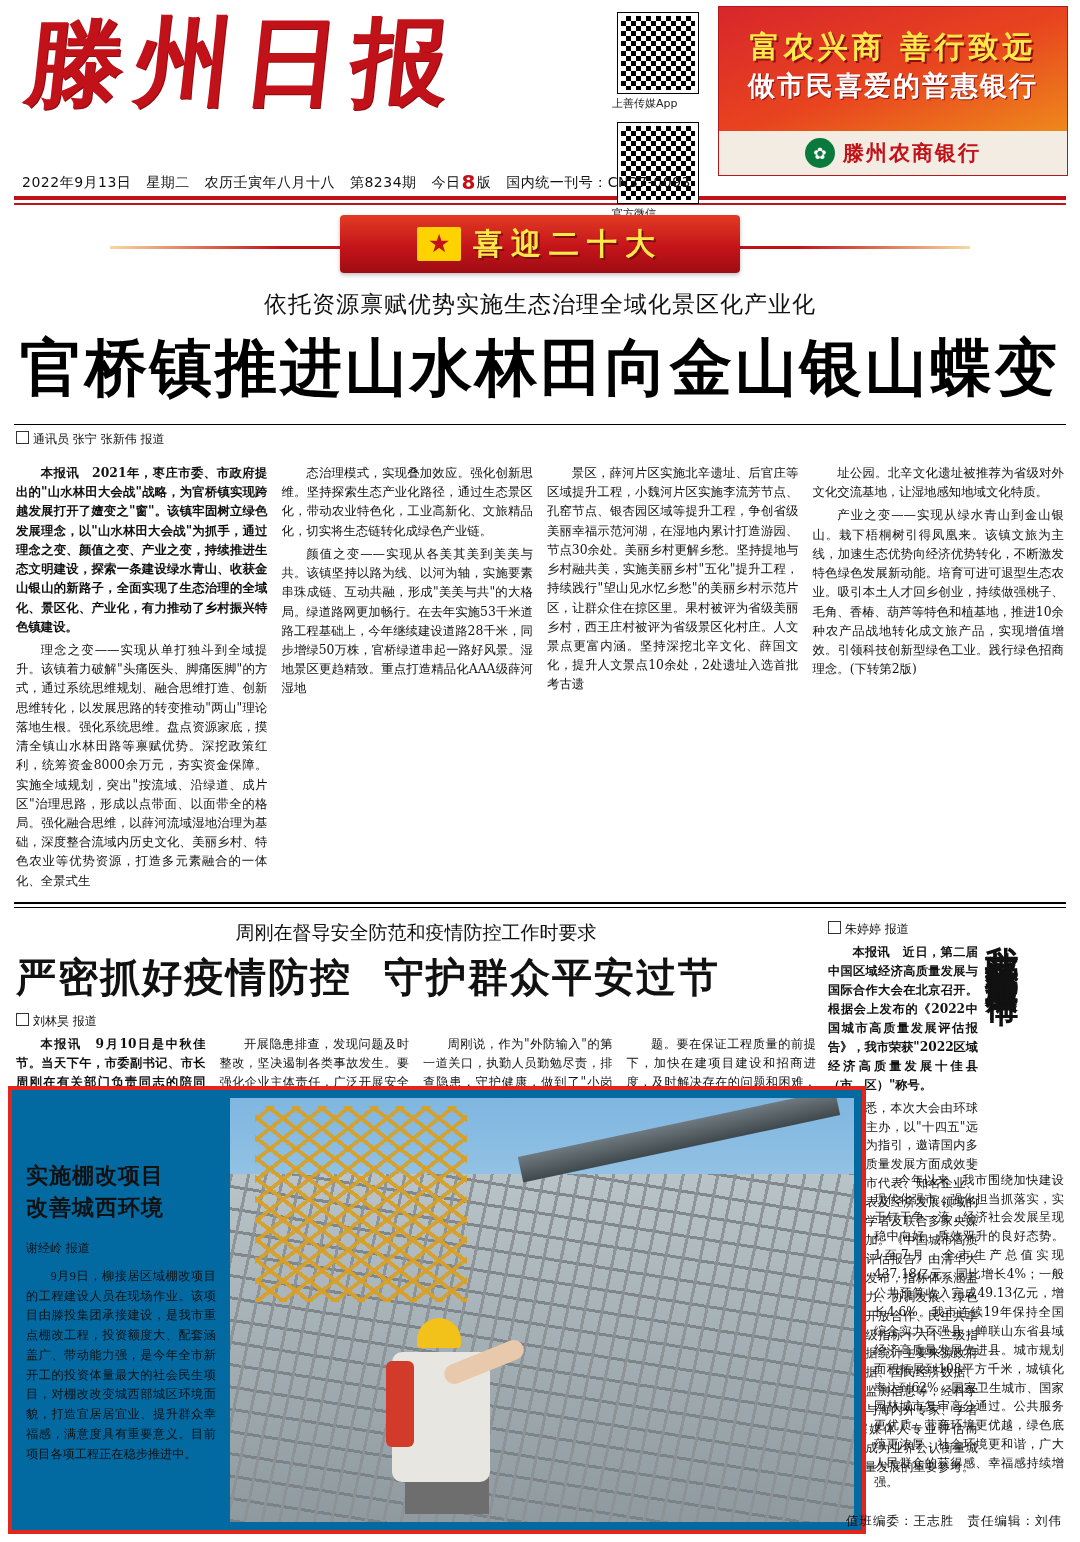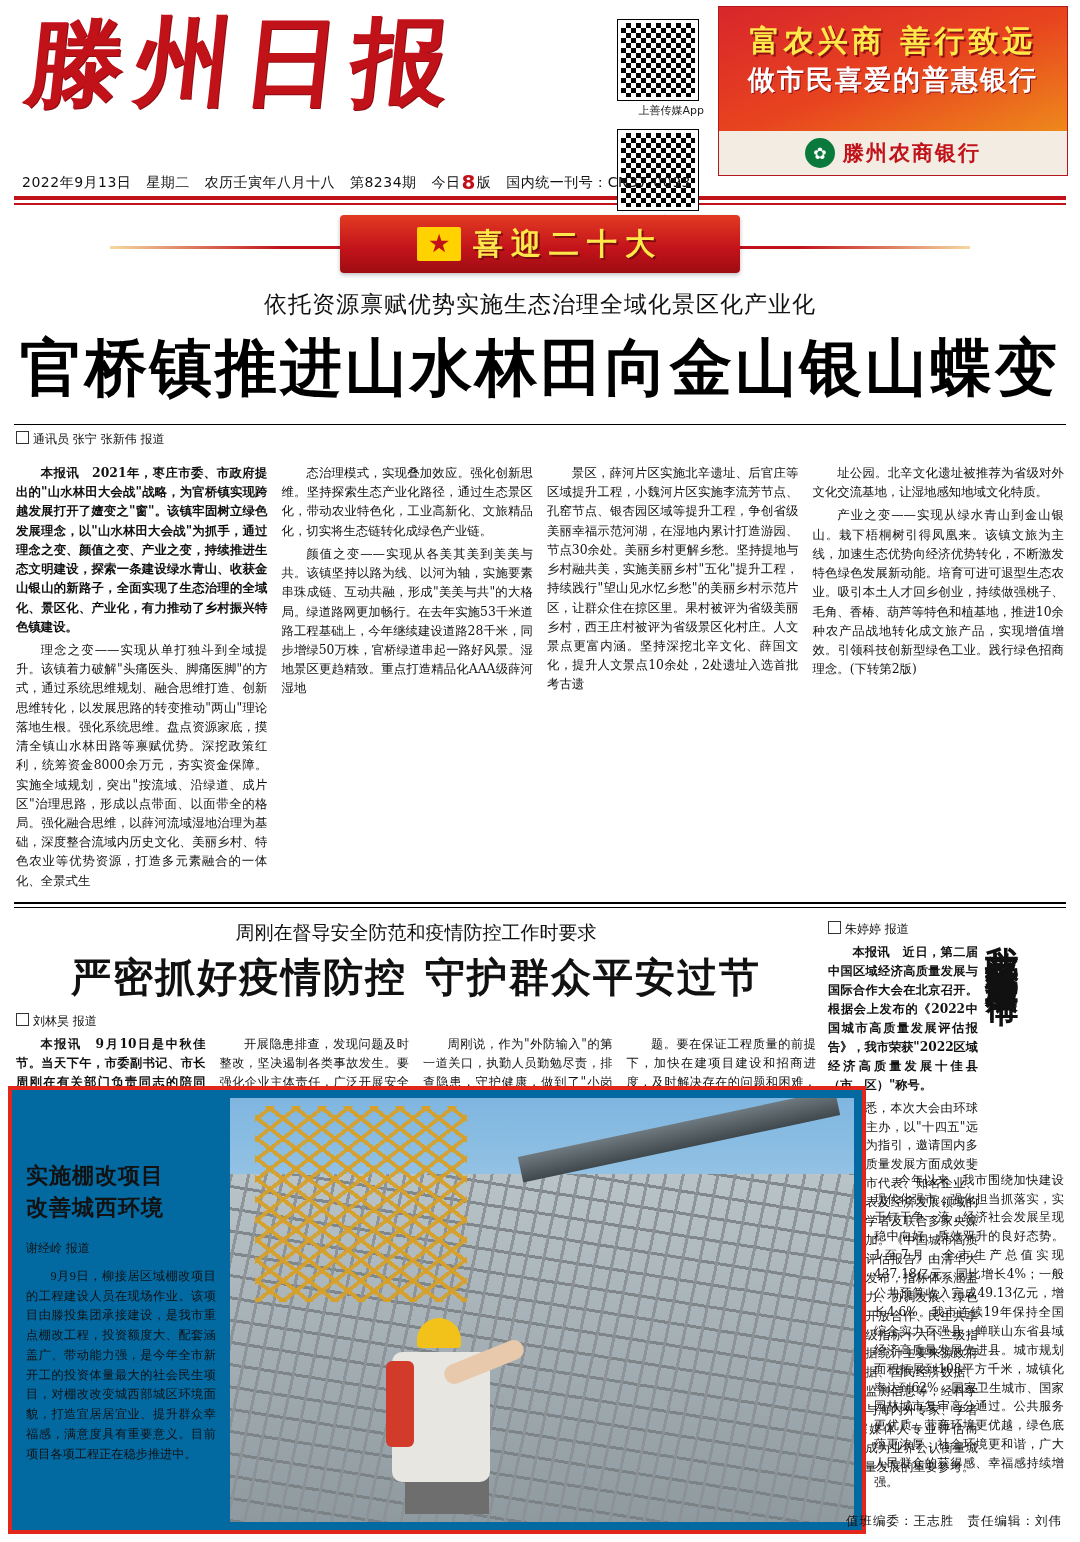--- a/index.html
+++ b/index.html
@@ -26,34 +26,34 @@
     transform:skewX(-6deg);
     text-shadow:1px 1px 0 #8e0c12;
     padding-left:10px;
   }
   .logo-en{
     font-family:"Liberation Serif",serif;
     font-size:21px;letter-spacing:9px;color:#c1121a;
     text-align:center;margin-top:4px;font-weight:700;
     padding-left:40px;
   }
-  .qr-block{position:absolute;left:612px;top:20px;width:92px;text-align:right;}
+  .qr-block{position:absolute;left:612px;top:13px;width:92px;text-align:left;}
   .qr{width:74px;height:74px;margin:0 auto;background:
       repeating-conic-gradient(#000 0 25%, #fff 0 50%) 0 0/10px 10px;
       border:3px solid #fff;outline:1px solid #000;}
   .qr2{margin-top:12px;}
   .qr-cap{font-size:11px;color:#222;margin-top:3px;font-family:"DejaVu Sans",sans-serif;}
   .ad-top{
     position:absolute;left:718px;top:6px;width:348px;height:168px;
     background:linear-gradient(160deg,#d8262b 0%,#e8441f 45%,#f0a21a 100%);
     border:1px solid #b3181c;overflow:hidden;
   }
   .ad-top .ad-l1{
     color:#ffe94a;font-size:30px;font-weight:700;letter-spacing:4px;
-    text-align:center;margin-top:14px;text-shadow:2px 2px 0 #8d1013;
+    text-align:center;margin-top:20px;text-shadow:2px 2px 0 #8d1013;
     font-family:"DejaVu Serif",serif;
   }
   .ad-top .ad-l2{
     color:#ffffff;font-size:27px;font-weight:700;letter-spacing:2px;
     text-align:center;margin-top:0;text-shadow:1px 1px 0 #8d1013;
     font-family:"DejaVu Serif",serif;
   }
   .ad-top .ad-bar{
     position:absolute;left:0;right:0;bottom:0;height:44px;background:#f2ece2;
     display:flex;align-items:center;justify-content:center;gap:8px;
@@ -115,21 +115,21 @@
   .byline{font-family:"DejaVu Sans",sans-serif;font-size:12px;margin:0 0 5px;}
   .byline .box{display:inline-block;width:11px;height:11px;border:1px solid #333;margin-right:4px;vertical-align:-1px;}
   .lead-in{font-weight:700;}
 
   
   .sec2{display:flex;padding:12px 16px 0;gap:12px;}
   .sec2-left{width:800px;}
   .sec2-right{width:232px;display:flex;}
   .kicker{text-align:center;font-size:19px;margin-bottom:4px;font-family:"DejaVu Serif",serif;}
   .head2{
-    display:flex;justify-content:center;gap:18px;font-size:40px;font-weight:700;
+    display:flex;gap:32px;font-size:40px;font-weight:700;
     letter-spacing:2px;font-family:"DejaVu Serif",serif;margin-bottom:8px;
   }
   .cols3{display:flex;gap:14px;}
   .cols3 .col{font-size:12.2px;}
 
   
   .vhead{
     writing-mode:vertical-rl;text-orientation:upright;
     font-size:33px;font-weight:700;letter-spacing:3px;
     font-family:"DejaVu Serif",serif;line-height:1.08;

